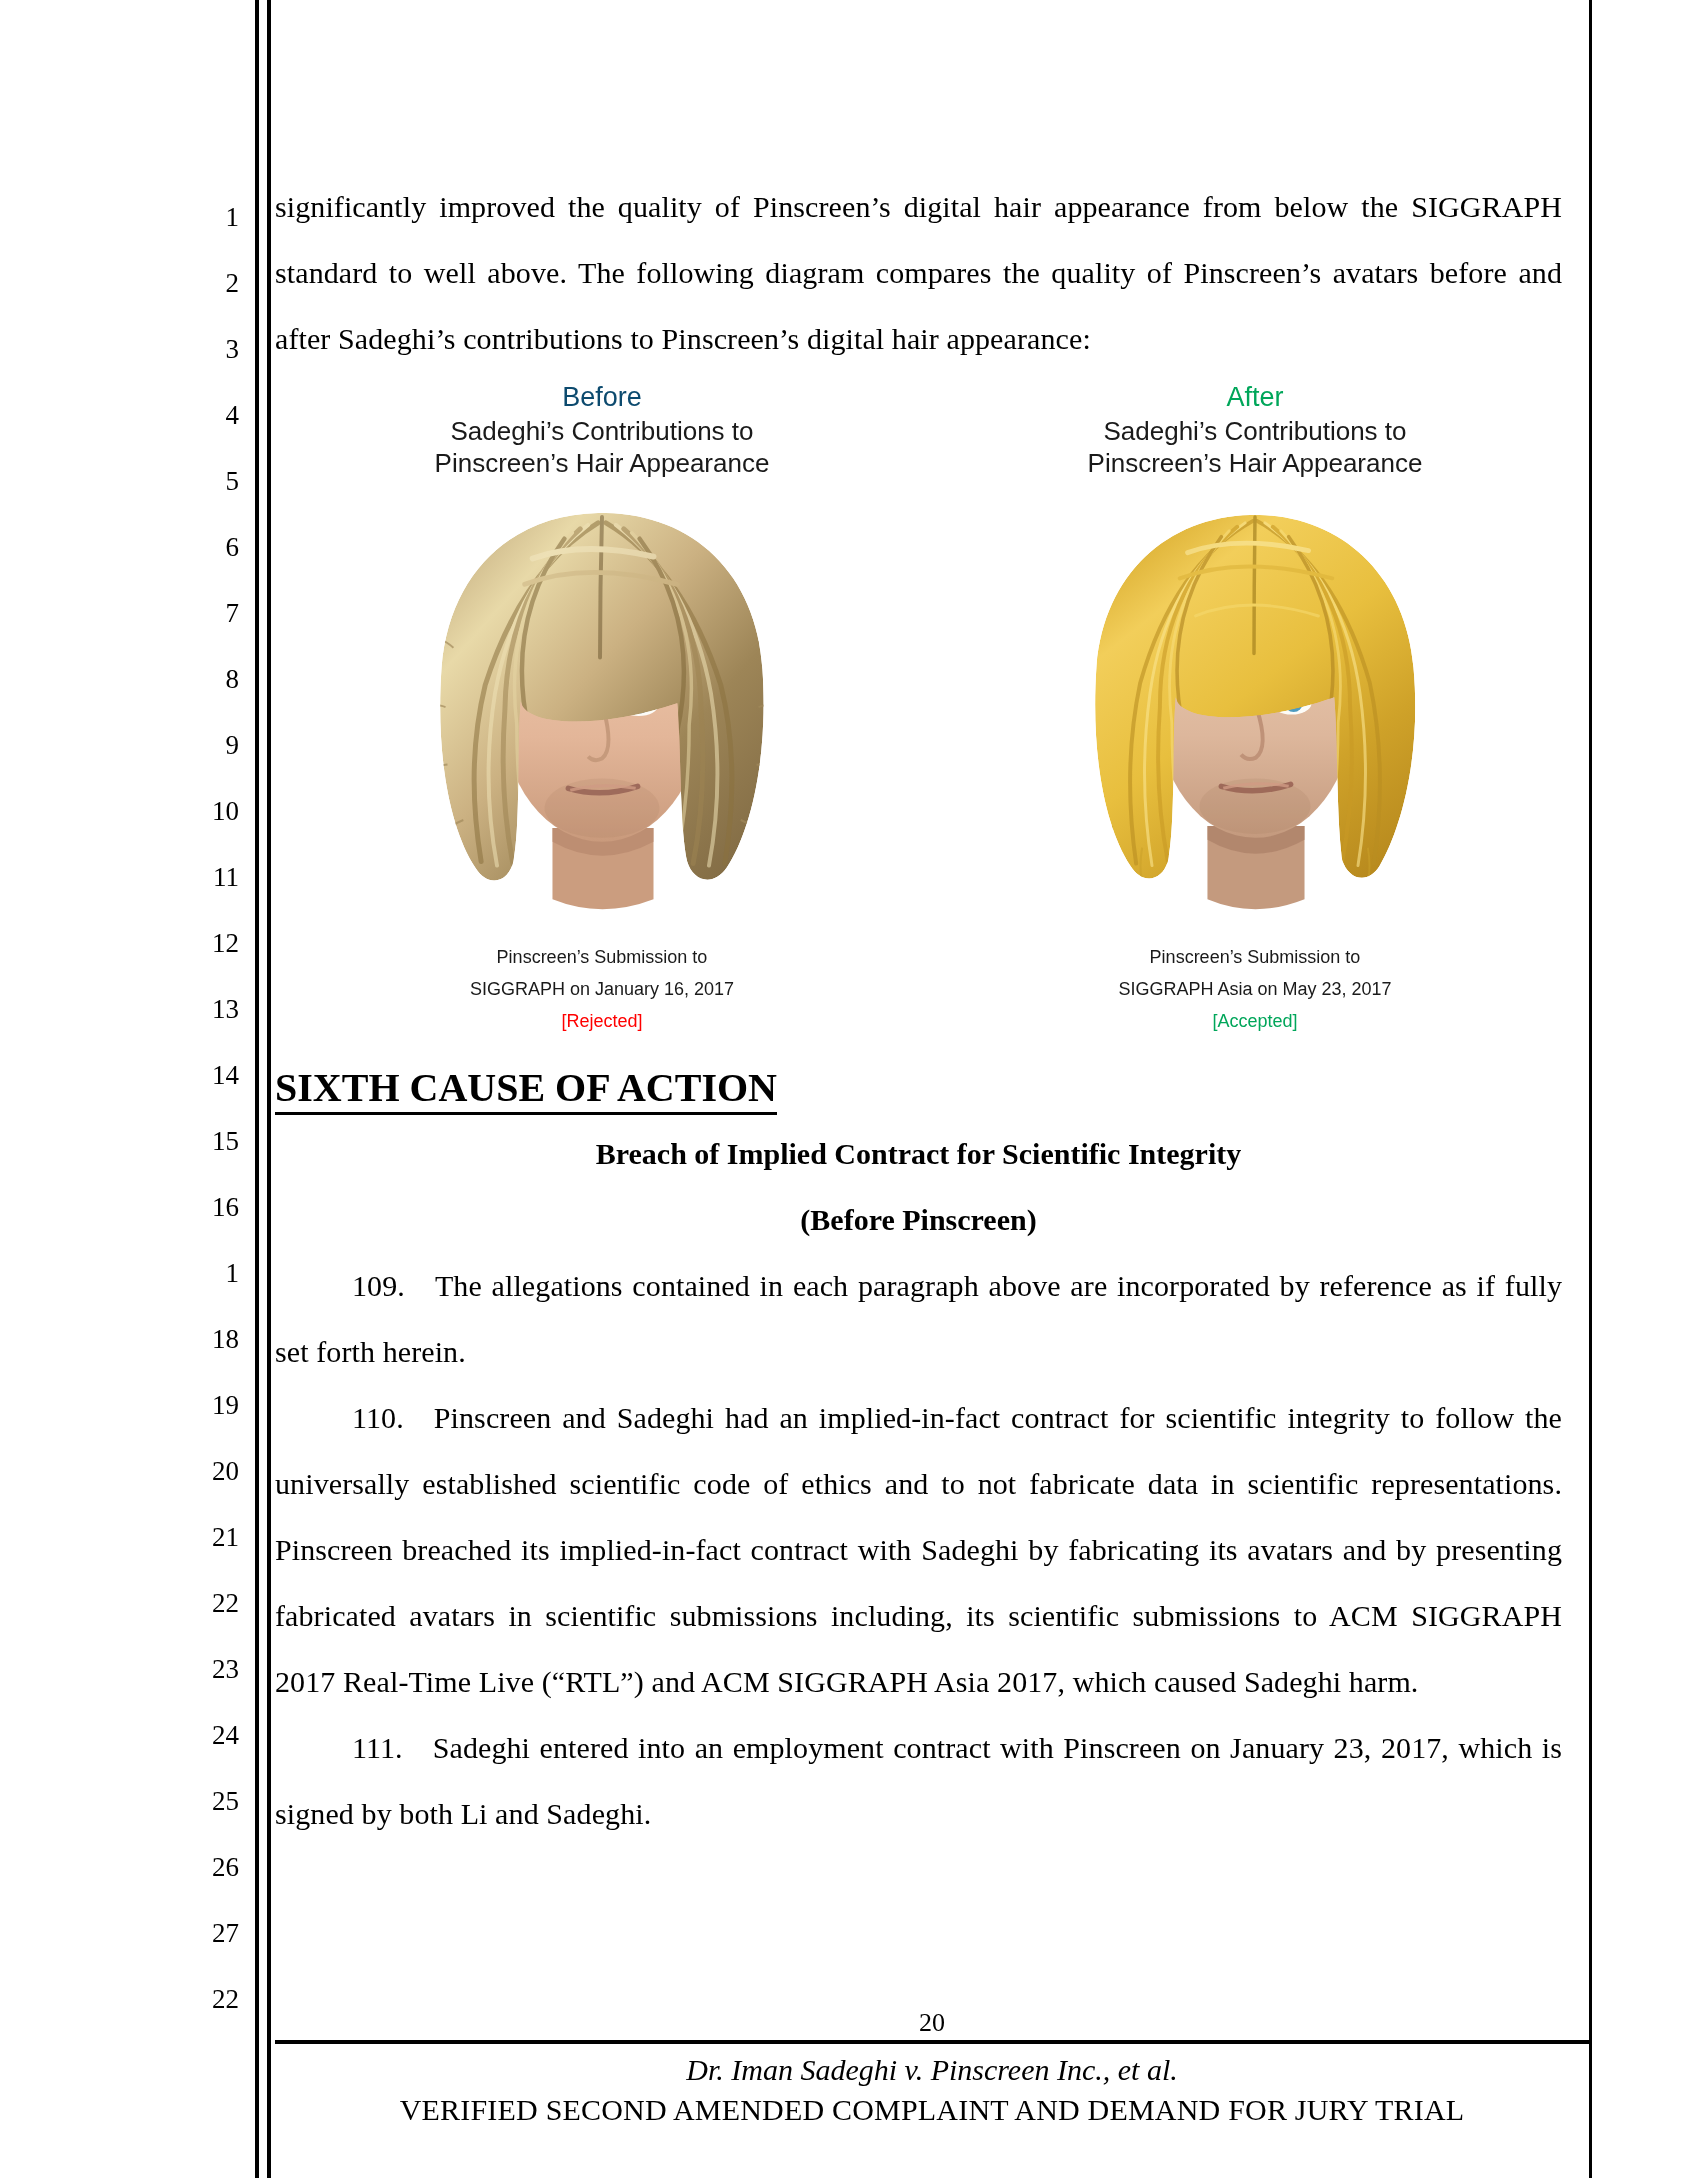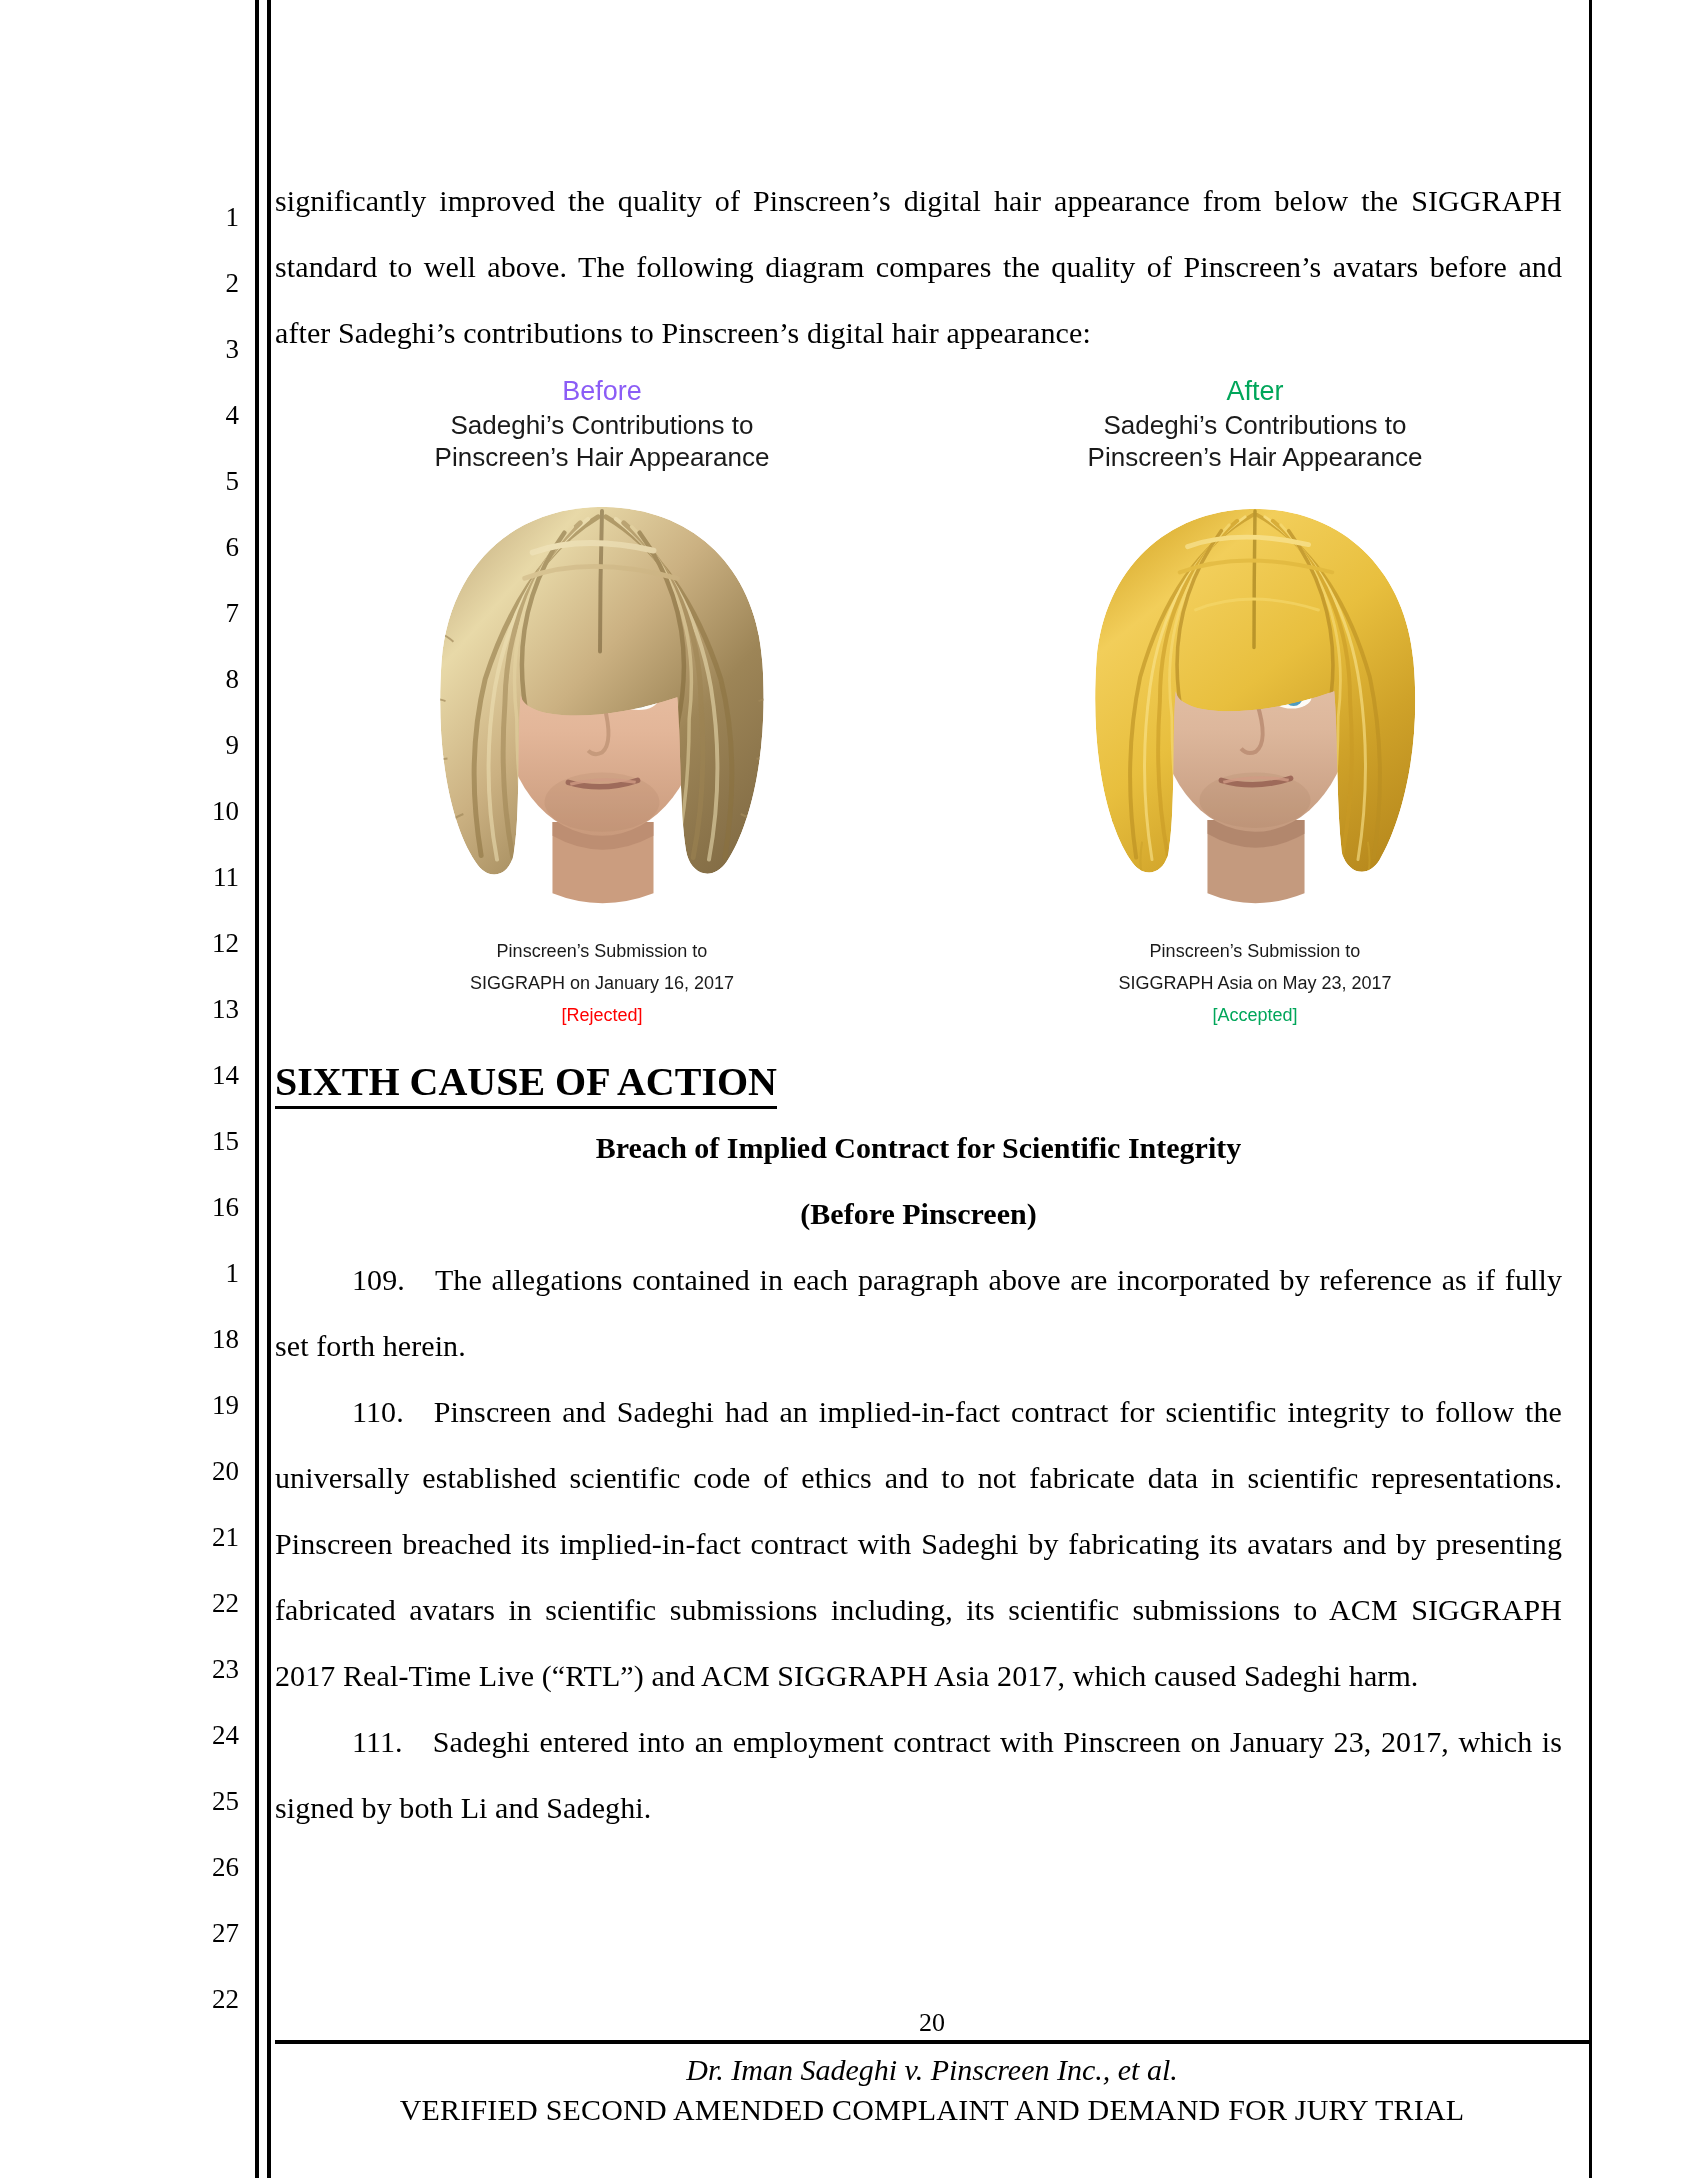--- a/index.html
+++ b/index.html
@@ -51,21 +51,21 @@
     line-height: 66px;
     color: #000;
     user-select: none;
   }
   #linenos div { height: 66px; }
 
   
   #content {
     position: absolute;
     left: 275px;
-    top: 168px;
+    top: 174px;
     width: 1287px;
   }
 
   p.body {
     margin: 0 0 0 0;
     font-size: 30px;
     line-height: 66px;
     text-align: justify;
     text-justify: inter-word;
     letter-spacing: 0.1px;
@@ -84,21 +84,21 @@
   .fig-col {
     width: 594px;
     text-align: center;
     font-family: "Liberation Sans", "DejaVu Sans", sans-serif;
   }
   .fig-head {
     font-size: 27px;
     line-height: 34px;
     margin-bottom: 1px;
   }
-  .fig-head .tag-before { color: #8b5cf6; }
+  .fig-head .tag-before { color: #0c4a6e; }
   .fig-head .tag-after  { color: #00a65a; }
   .fig-sub {
     font-size: 26px;
     line-height: 32px;
     color: #1a1a1a;
   }
 
   .avatar-wrap {
     height: 446px;
     display: flex;

